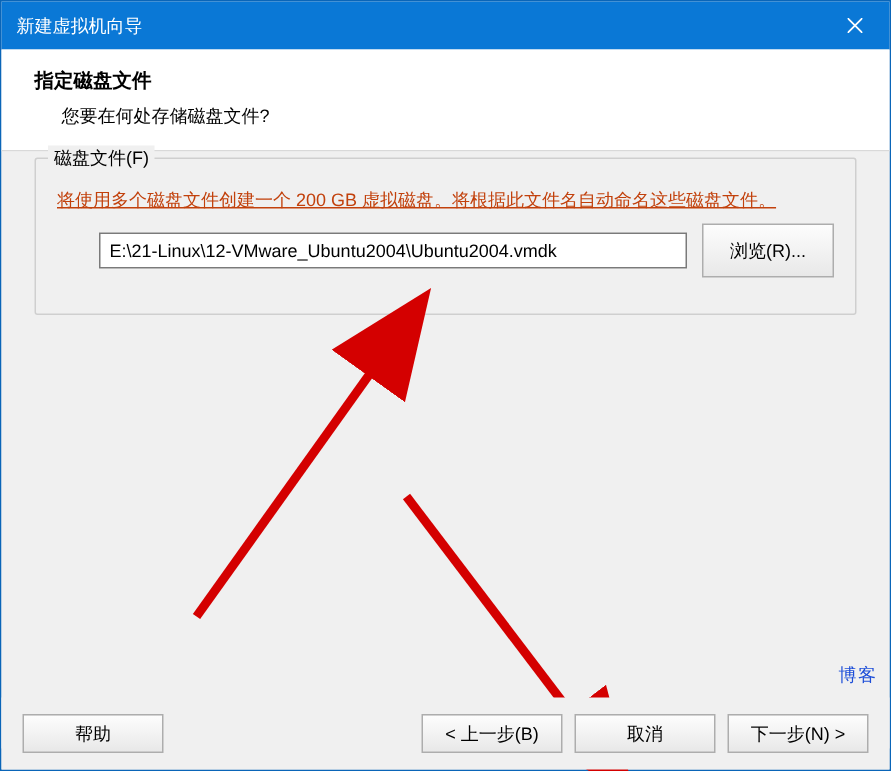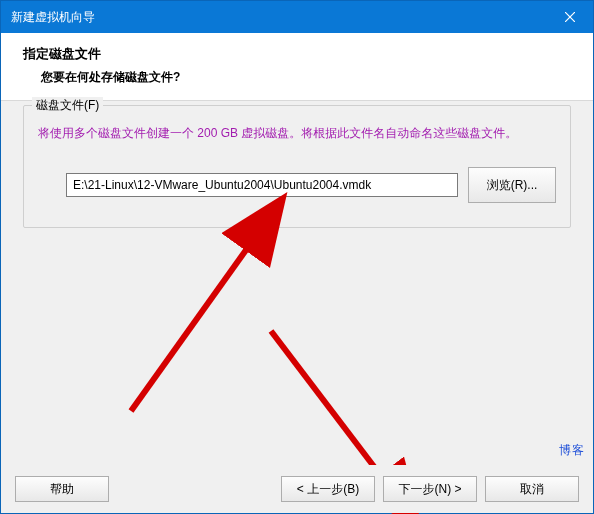--- a/index.html
+++ b/index.html
@@ -3,25 +3,25 @@
 <meta charset="utf-8">
 <style>
   * { box-sizing: border-box; margin: 0; padding: 0; }
   html, body { width: 594px; height: 514px; font-family: "Microsoft YaHei", "Segoe UI", sans-serif; font-size: 12px; background: #fff; }
   .window { width: 594px; height: 514px; border: 1px solid #0a65b8; position: relative; background: #f0f0f0; }
   .titlebar { height: 32px; background: #0a78d6; color: #fff; display: flex; align-items: center; justify-content: space-between; padding-left: 10px; font-family: Liberation Serif, serif; }
   .titlebar .title { font-size: 12px; }
   .titlebar .close { width: 46px; height: 32px; display: flex; align-items: center; justify-content: center; cursor: pointer; }
   .header { background: #fff; padding: 12px 6px 14px 22px; border-bottom: 1px solid #d9d9d9; }
   .header .heading { font-weight: bold; font-size: 13px; margin-bottom: 6px; color: #000; }
-  .header .subheading { font-size: 12px; color: #000; padding-left: 18px; font-weight: bold; }
+  .header .subheading { font-size: 12px; color: #000; padding-left: 18px; }
   .content { padding: 4px 22px; background: #f0f0f0; position: relative; height: 398px; }
   .groupbox { border: 1px solid #cfcfcf; border-radius: 2px; padding: 18px 14px 24px 14px; position: relative; background: #f0f0f0; }
   .groupbox .legend { position: absolute; top: -9px; left: 8px; background: #f0f0f0; padding: 0 4px; font-size: 12px; }
-  .desc { font-size: 12px; color: #a21caf; line-height: 1.6; margin-bottom: 24px; }
+  .desc { font-size: 12px; color: #c2410c; line-height: 1.6; margin-bottom: 6px; text-decoration: underline; }
   .row { display: flex; gap: 10px; align-items: center; margin-left: 28px; }
   .pathinput { flex: 1; height: 24px; border: 1px solid #7a7a7a; background: #fff; padding: 2px 6px; font-size: 12px; font-family: inherit; }
   .btn { height: 36px; min-width: 88px; padding: 0 12px; border: 1px solid #adadad; background: linear-gradient(#fdfdfd,#e8e8e8); font-size: 12px; font-family: inherit; cursor: pointer; }
   .footer { position: absolute; left: 0; right: 0; bottom: 0; height: 48px; display: flex; align-items: center; padding: 0 14px; gap: 8px; background: #f0f0f0; }
   .footer .spacer { flex: 1; }
   .footer .btn { min-width: 94px; height: 26px; }
   .watermark { position: absolute; right: 8px; bottom: 54px; color: #1d4ed8; font-size: 12px; pointer-events: none; letter-spacing: 1px; }
   
   .arrow { position: absolute; pointer-events: none; }
   .arrow svg { overflow: visible; }
@@ -78,17 +78,17 @@
     </div>
 
   </div>
 
   <div class="watermark">博客</div>
 
   <div class="footer">
     <button class="btn">帮助</button>
     <div class="spacer"></div>
     <button class="btn">&lt; 上一步(B)</button>
+    <button class="btn">取消</button>
     <button class="btn">下一步(N) &gt;</button>
-    <button class="btn">取消</button>
   </div>
 
 </div>
 
 </body></html>

